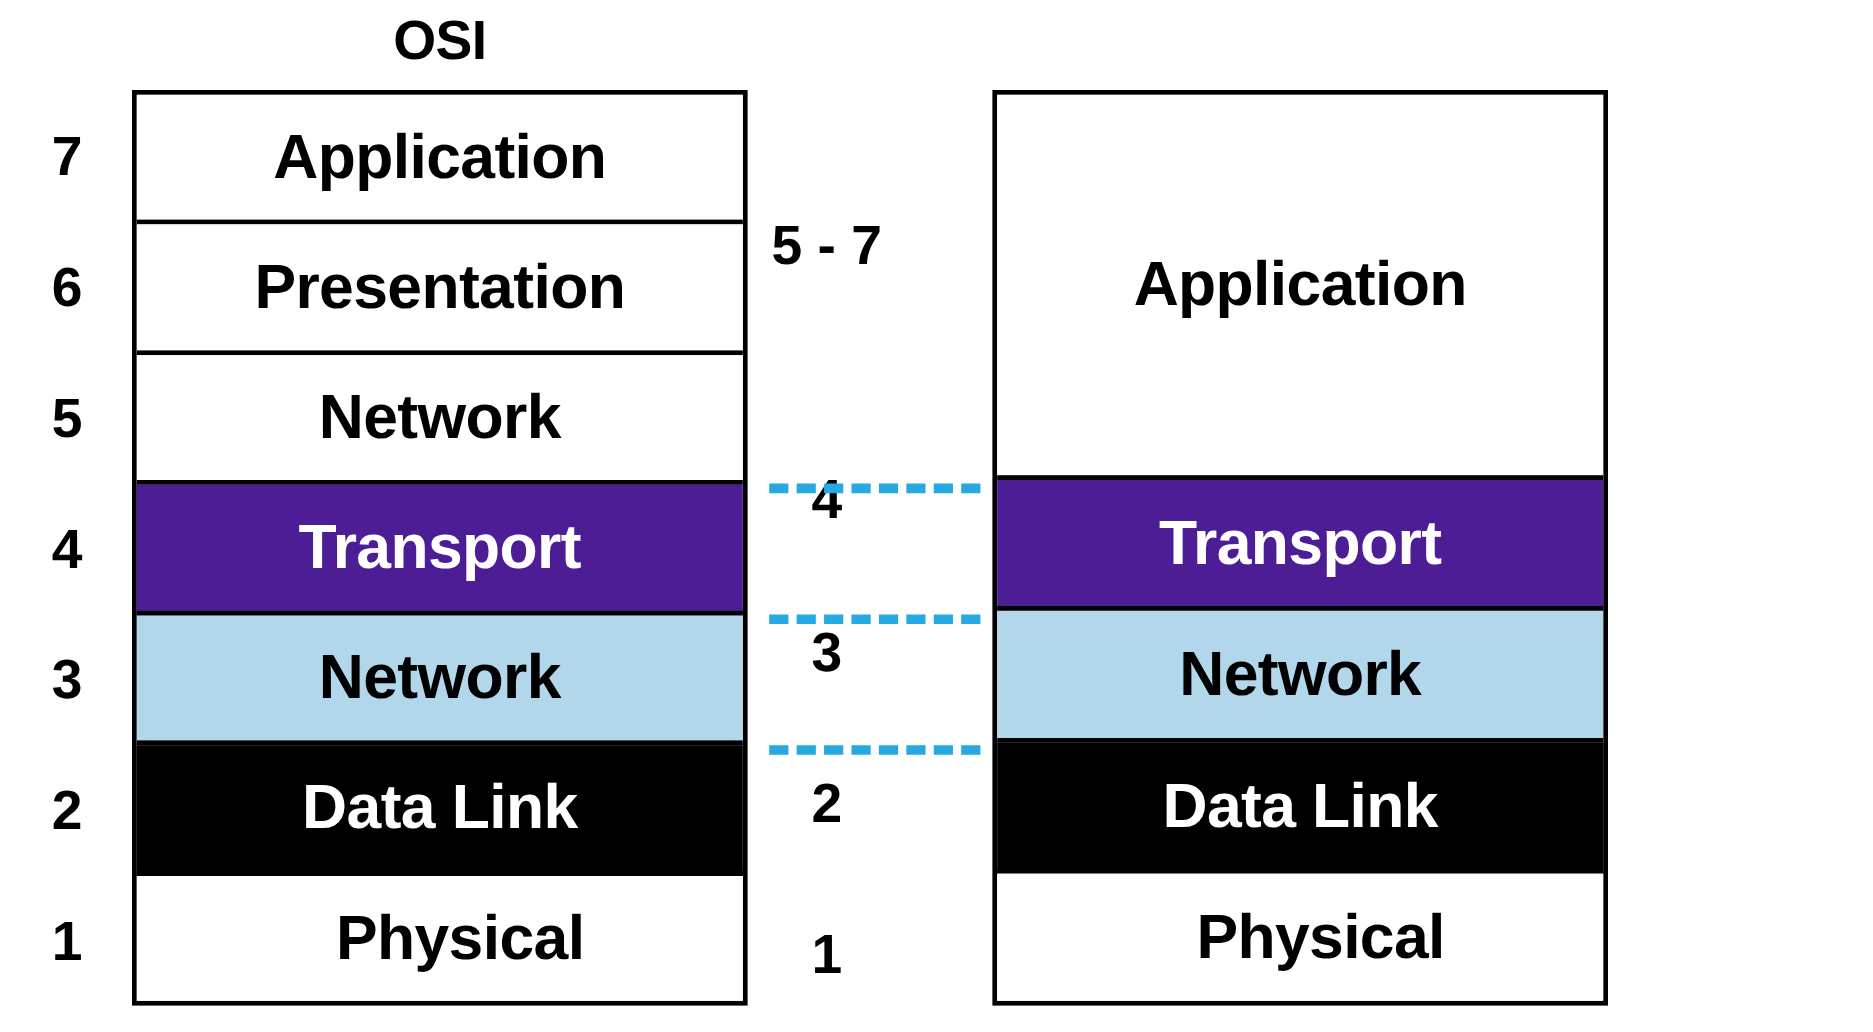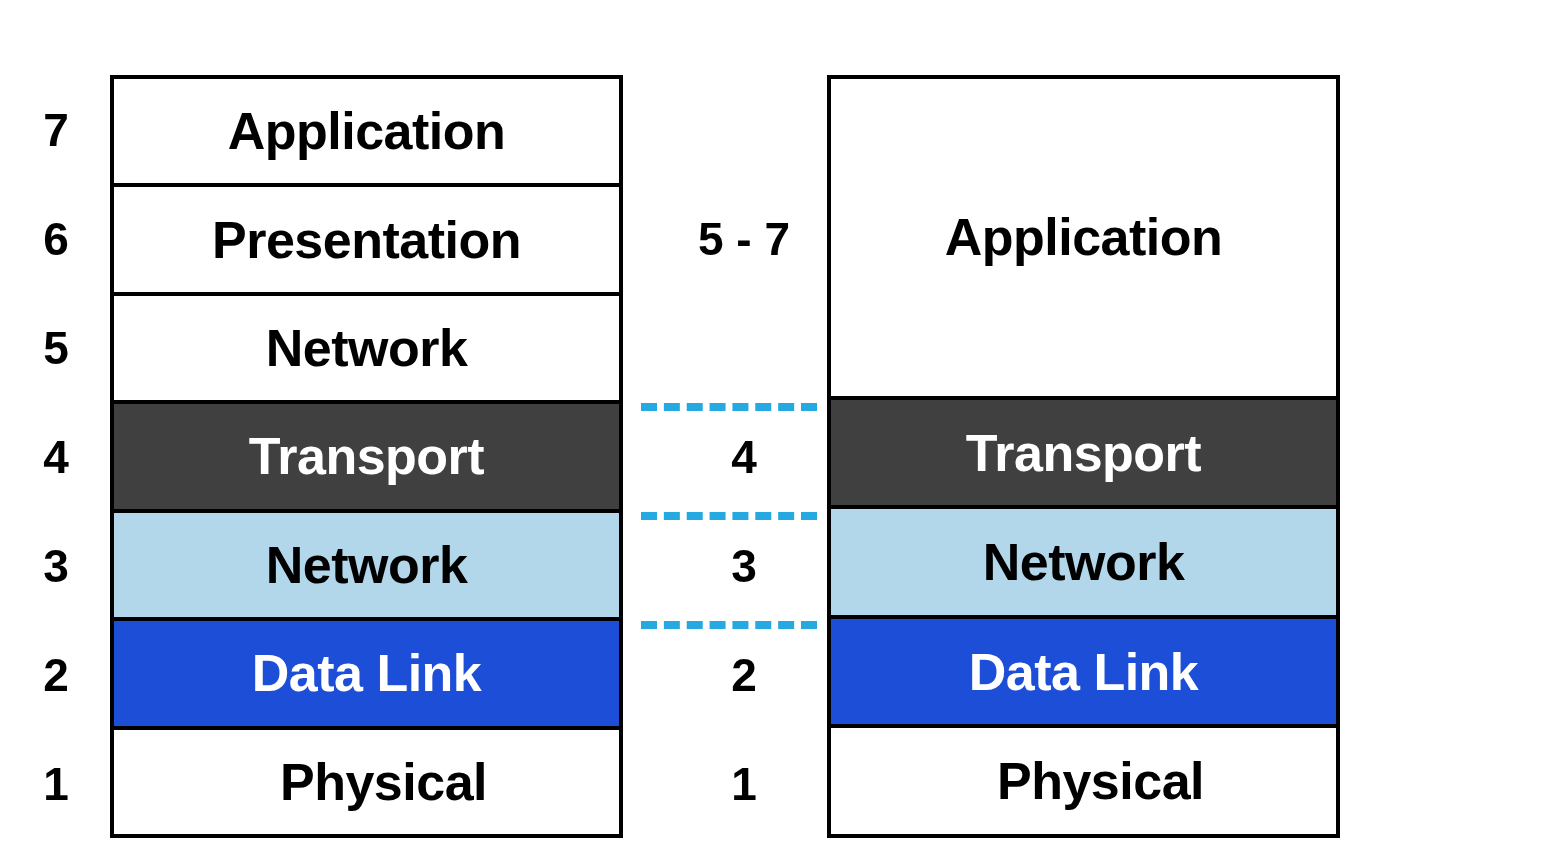--- a/index.html
+++ b/index.html
@@ -37,21 +37,21 @@
 
   
   .num-col {
     position: absolute;
     top: 75px;
     height: 763px;
     display: flex;
     flex-direction: column;
   }
   #osi-numbers   { left: 8px;   width: 96px; }
-  #mid-numbers   { left: 646px; width: 196px; }
+  #mid-numbers   { left: 591px; width: 196px; gap: 40px; }
 
   .num-cell {
     flex: 1 1 0;
     display: flex;
     align-items: center;
     justify-content: center;
     font-size: 46px;
     font-weight: bold;
     color: #000000;
     line-height: 1;
@@ -87,43 +87,44 @@
   .layer.span3 { flex: 3 1 0; }
 
   .layer-label {
     font-size: 52px;
     font-weight: bold;
     color: #000000;
     line-height: 1;
     white-space: nowrap;
     letter-spacing: -0.5px;
   }
-  .layer.dark  { background: #404040; }
+  .layer.dark  { background: #4c1d95; }
   .layer.light { background: #b2d6ea; justify-content: center; }
-  .layer.bright{ background: #1d4ed8; }
+  .layer.bright{ background: #000000; }
   .layer.dark  .layer-label,
   .layer.bright .layer-label { color: #ffffff; }
 
   
   .dash-line {
     position: absolute;
     height: 0;
     border-top: 8px dashed #26a9e0;
     left: 641px;
     width: 176px;
   }
   #dash-1 { top: 403px; }
   #dash-2 { top: 512px; }
   #dash-3 { top: 621px; }
 </style>
 </head>
 <body>
 
 <div id="stage">
 
+  <div class="col-title" id="osi-title">OSI</div>
 
   <div class="num-col" id="osi-numbers">
     <div class="num-cell">7</div>
     <div class="num-cell">6</div>
     <div class="num-cell">5</div>
     <div class="num-cell">4</div>
     <div class="num-cell">3</div>
     <div class="num-cell">2</div>
     <div class="num-cell">1</div>
   </div>

